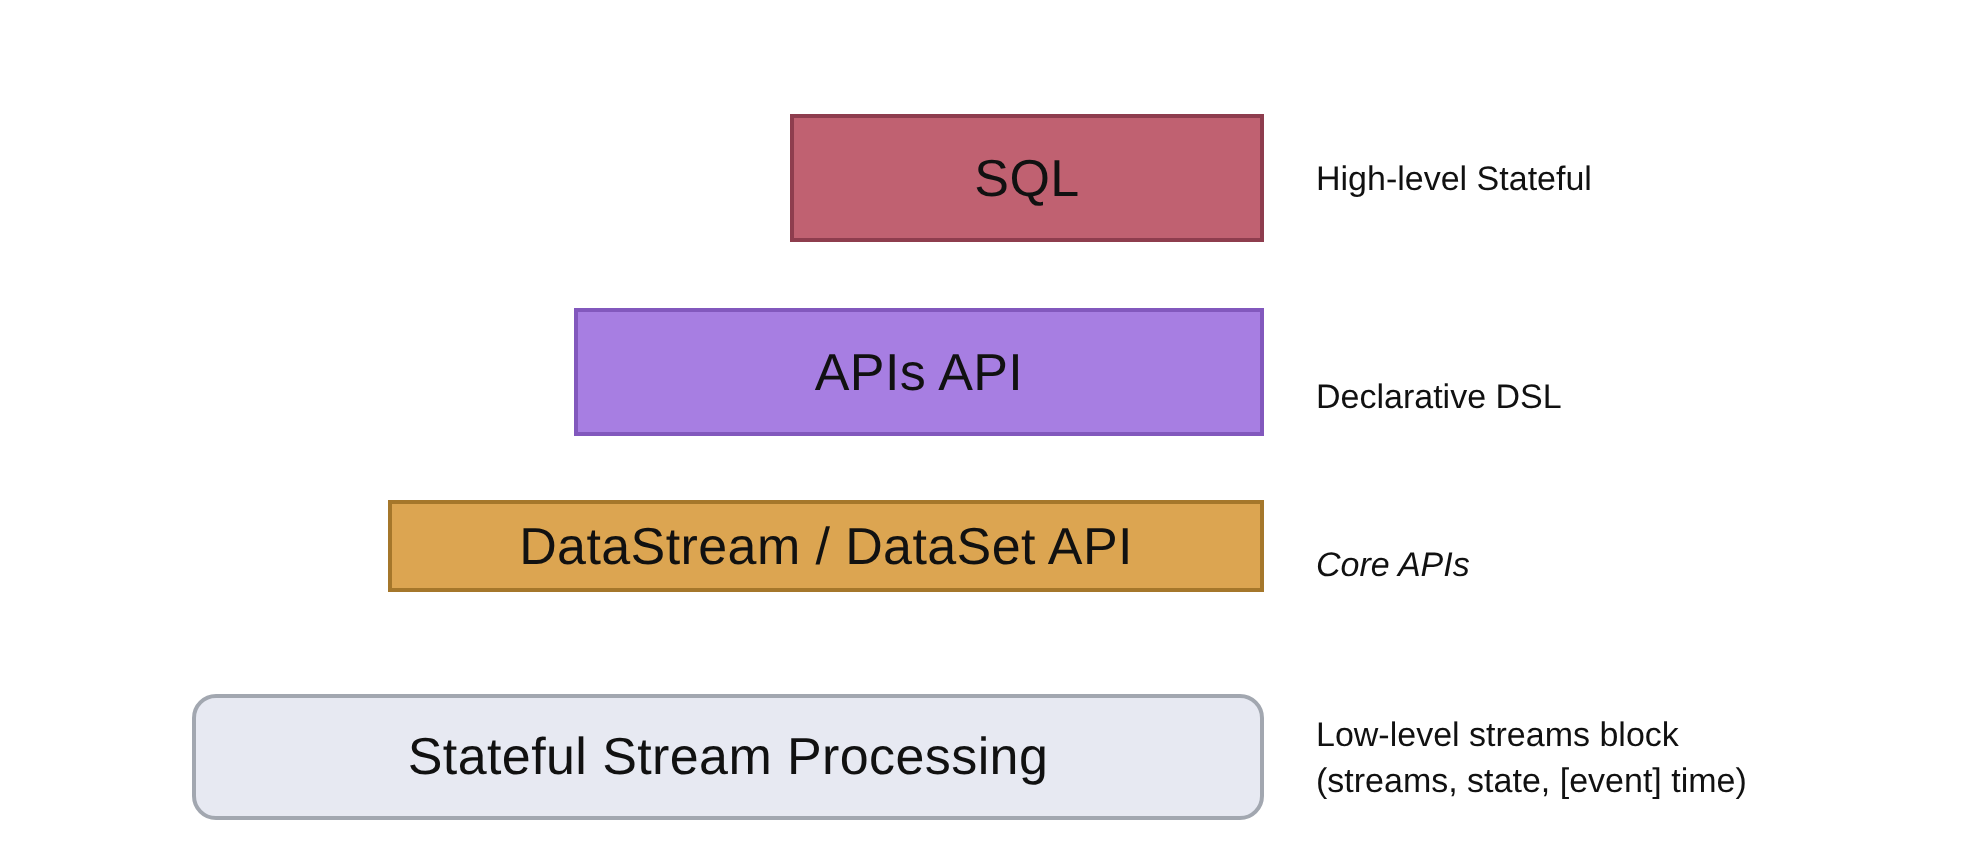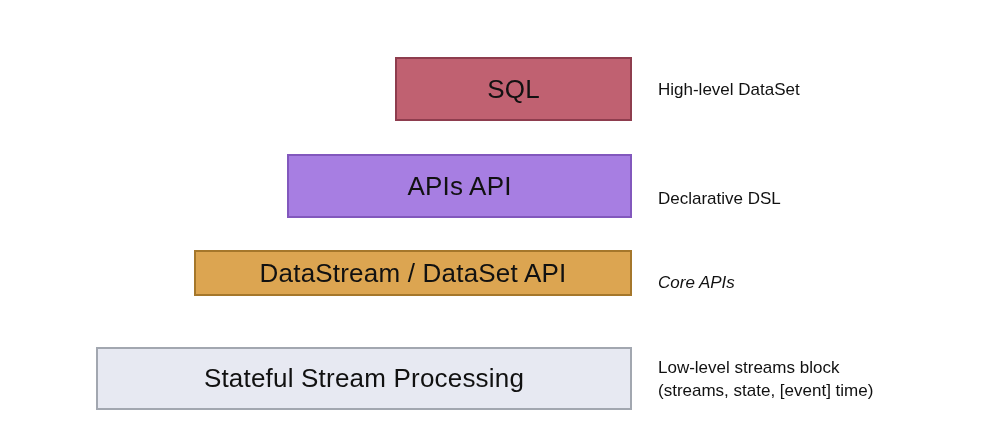--- a/index.html
+++ b/index.html
@@ -33,36 +33,36 @@
     align-items: center;
     font-size: 17px;
     line-height: 23px;
     color: #111111;
     white-space: pre-line;
   }
   
   #box-0 { left: 395px; top: 57px;  width: 237px; height: 64px; }
   #box-1 { left: 287px; top: 154px; width: 345px; height: 64px; }
   #box-2 { left: 194px; top: 250px; width: 438px; height: 46px; }
-  #box-3 { left: 96px;  top: 347px; width: 536px; height: 63px; }
+  #box-3 { left: 96px;  top: 347px; width: 536px; height: 63px; border-radius: 12px; }
   #ann-0 { top: 57px;  height: 64px; }
   #ann-1 { top: 166px; height: 64px; }
   #ann-2 { top: 250px; height: 64px; font-style: italic; }
   #ann-3 { top: 347px; height: 63px; }
 </style>
 </head>
 <body>
 
 <div id="canvas">
 
   <div id="box-0" class="layer-box" style="background: rgb(192, 97, 113); border-color: rgb(142, 61, 78); justify-content: center;">
     <span>SQL</span>
   </div>
   <div id="ann-0" class="layer-annotation">
-    <span>High-level DataSet</span>
+    <span>High-level Stateful</span>
   </div>
 
   <div id="box-1" class="layer-box" style="background: rgb(167, 126, 226); border-color: rgb(130, 88, 189);">
     <span>APIs API</span>
   </div>
   <div id="ann-1" class="layer-annotation">
     <span>Declarative DSL</span>
   </div>
 
   <div id="box-2" class="layer-box" style="background: rgb(220, 165, 81); border-color: rgb(165, 119, 43);">

